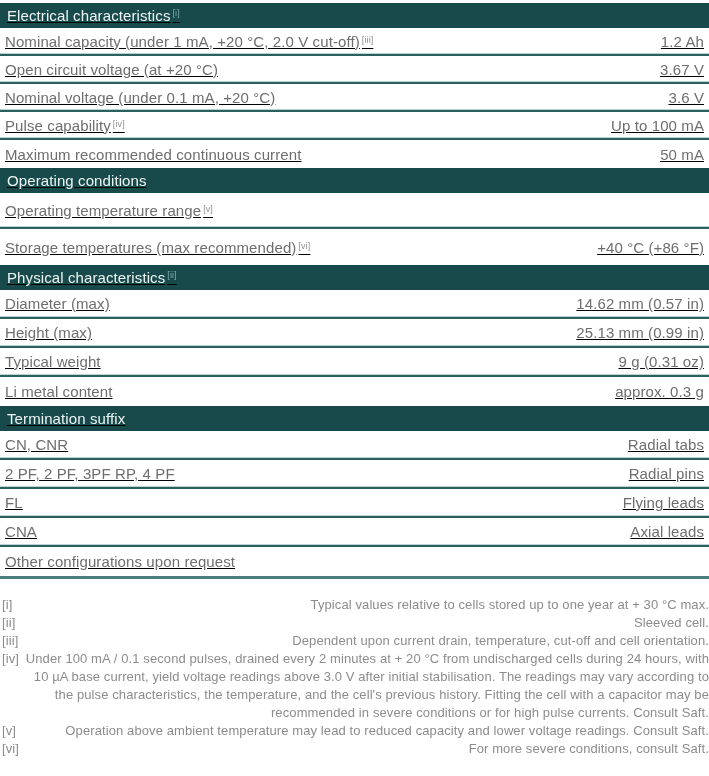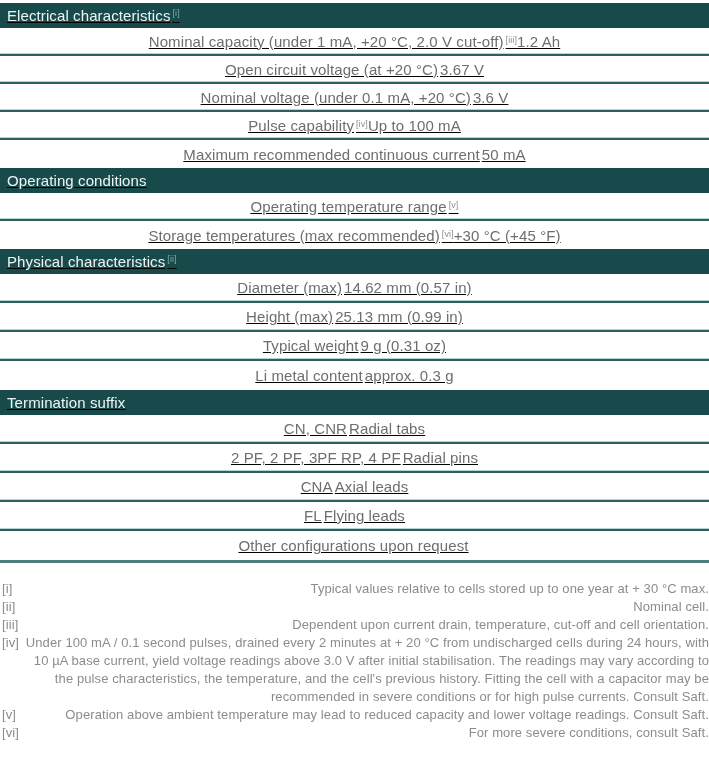--- a/index.html
+++ b/index.html
@@ -36,36 +36,36 @@
   }
   .sup{
     font-size:9px;
     position:relative;
     top:-5px;
     margin-left:2px;
   }
   .section-header .sup{color:var(--header-sup);}
   .spec-row{
     display:flex;
-    justify-content:center;
+    justify-content:space-between;
     align-items:center;
     height:28px;
     padding:0 5px;
     font-size:15px;
     color:var(--row-text);
     letter-spacing:.1px;
     border-bottom:2px solid var(--separator-dark);
     box-shadow:inset 0 -1px 0 var(--separator-light);
   }
   .section-rows .spec-row:last-child{
     border-bottom:none;
     box-shadow:none;
   }
   
-  .spec-section:nth-child(2) .spec-row{height:28px;}
+  .spec-section:nth-child(2) .spec-row{height:36px;}
   .spec-section:nth-child(3) .spec-row,
   .spec-section:nth-child(4) .spec-row{height:29px;}
   .row-label{white-space:nowrap;}
   .row-label .sup{font-size:9px;top:-4px;color:#8f8f8f;}
   .row-value{white-space:nowrap;text-align:right;}
   .footnotes{
     margin:17px 0 0 2px;
     font-size:13px;
     line-height:18px;
     color:var(--footnote-text);
@@ -116,21 +116,21 @@
     <div class="section-header">
       <span>Operating conditions</span><span class="sup"></span>
     </div>
     <div class="section-rows">
   <div class="spec-row">
     <span class="row-label"><span>Operating temperature range</span><span class="sup">[v]</span></span>
   </div>
 
   <div class="spec-row">
     <span class="row-label"><span>Storage temperatures (max recommended)</span><span class="sup">[vi]</span></span>
-    <span class="row-value">+30 °C (+45 °F)</span>
+    <span class="row-value">+40 °C (+86 °F)</span>
   </div>
 </div>
   </section>
 
   <section class="spec-section">
     <div class="section-header">
       <span>Physical characteristics</span><span class="sup">[ii]</span>
     </div>
     <div class="section-rows">
   <div class="spec-row">
@@ -164,46 +164,46 @@
     <span class="row-label"><span>CN, CNR</span><span class="sup"></span></span>
     <span class="row-value">Radial tabs</span>
   </div>
 
   <div class="spec-row">
     <span class="row-label"><span>2 PF, 2 PF, 3PF RP, 4 PF</span><span class="sup"></span></span>
     <span class="row-value">Radial pins</span>
   </div>
 
   <div class="spec-row">
+    <span class="row-label"><span>FL</span><span class="sup"></span></span>
+    <span class="row-value">Flying leads</span>
+  </div>
+
+  <div class="spec-row">
     <span class="row-label"><span>CNA</span><span class="sup"></span></span>
     <span class="row-value">Axial leads</span>
   </div>
 
   <div class="spec-row">
-    <span class="row-label"><span>FL</span><span class="sup"></span></span>
-    <span class="row-value">Flying leads</span>
-  </div>
-
-  <div class="spec-row">
     <span class="row-label"><span>Other configurations upon request</span><span class="sup"></span></span>
     <span class="row-value"></span>
   </div>
 </div>
   </section>
 </div>
 
 <div class="footnotes">
   <div class="footnote">
     <span class="footnote-marker">[i]</span>
     <span class="footnote-text">Typical values relative to cells stored up to one year at + 30 °C max.</span>
   </div>
 
   <div class="footnote">
     <span class="footnote-marker">[ii]</span>
-    <span class="footnote-text">Nominal cell.</span>
+    <span class="footnote-text">Sleeved cell.</span>
   </div>
 
   <div class="footnote">
     <span class="footnote-marker">[iii]</span>
     <span class="footnote-text">Dependent upon current drain, temperature, cut-off and cell orientation.</span>
   </div>
 
   <div class="footnote">
     <span class="footnote-marker">[iv]</span>
     <span class="footnote-text">Under 100 mA / 0.1 second pulses, drained every 2 minutes at + 20 °C from undischarged cells during 24 hours, with 10 µA base current, yield voltage readings above 3.0 V after initial stabilisation. The readings may vary according to the pulse characteristics, the temperature, and the cell's previous history. Fitting the cell with a capacitor may be recommended in severe conditions or for high pulse currents. Consult Saft.</span>

